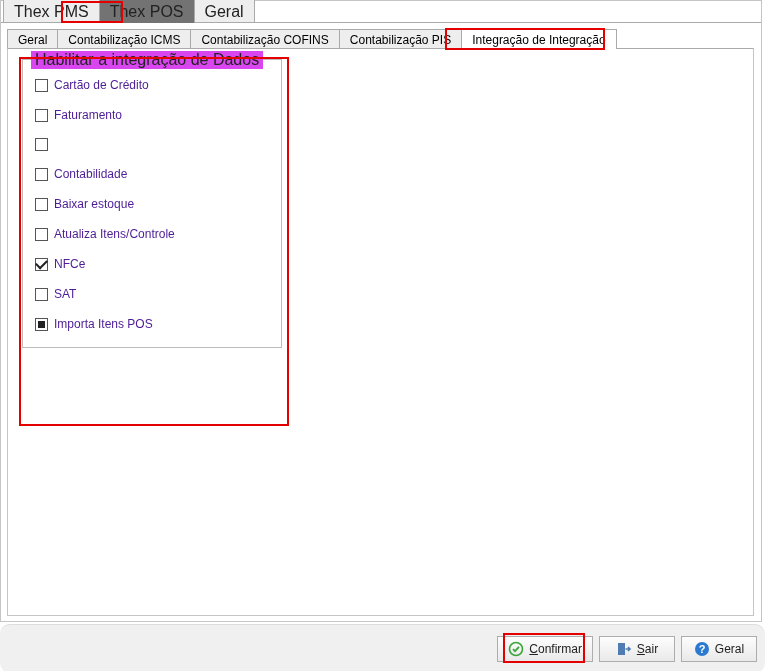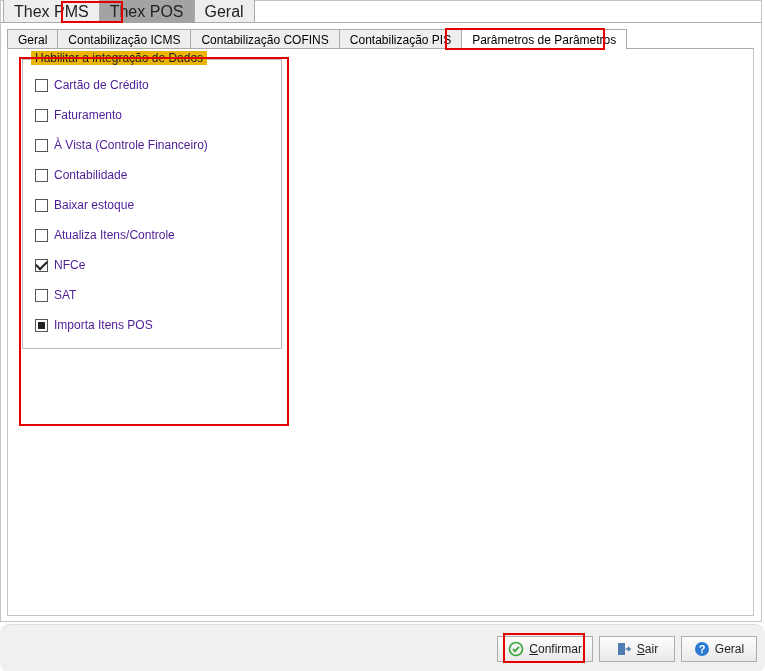--- a/index.html
+++ b/index.html
@@ -32,21 +32,21 @@
       border-bottom: none;
       padding: 3px 10px 2px 10px;
       background: #eee;
       font-size: 16px;
       color: #222;
       cursor: pointer;
       position: relative;
       margin-right: -1px;
     }
     .outer-tab.active {
-      background: #a3a3a3;
+      background: #737373;
       z-index: 2;
     }
     .outer-tab-content {
       border-top: 1px solid #aaa;
       margin-top: -1px;
       width: 100%;
       height: calc(100% - 22px);
       padding: 4px 6px;
       position: relative;
     }
@@ -84,23 +84,23 @@
     .fieldset {
       border: 1px solid #bbb;
       padding: 18px 12px 10px 12px;
       width: 260px;
       position: relative;
     }
     .fieldset-legend {
       position: absolute;
       top: -9px;
       left: 8px;
-      background: #eab308;
+      background: #d946ef;
       padding: 0 4px;
-      font-size: 12px;
+      font-size: 16px;
       color: #222;
     }
     .check-row {
       display: flex;
       align-items: center;
       margin-bottom: 16px;
       cursor: pointer;
     }
     .check-row:last-child { margin-bottom: 6px; }
     .checkbox {
@@ -177,38 +177,37 @@
     <div class="outer-tab active">Thex POS</div>
     <div class="outer-tab">Geral</div>
   </div>
 
   <div class="outer-tab-content">
     <div class="inner-tabs">
       <div class="inner-tab">Geral</div>
       <div class="inner-tab">Contabilização ICMS</div>
       <div class="inner-tab">Contabilização COFINS</div>
       <div class="inner-tab">Contabilização PIS</div>
-      <div class="inner-tab active">Parâmetros de Parâmetros</div>
+      <div class="inner-tab active">Integração de Integração</div>
     </div>
 
     <div class="inner-tab-content">
       <div class="fieldset">
         <div class="fieldset-legend">Habilitar a integração de Dados</div>
 
         <div class="check-row">
           <span class="checkbox"></span>
           <span class="check-label">Cartão de Crédito</span>
         </div>
         <div class="check-row">
           <span class="checkbox"></span>
           <span class="check-label">Faturamento</span>
         </div>
         <div class="check-row">
           <span class="checkbox"></span>
-          <span class="check-label">À Vista (Controle Financeiro)</span>
         </div>
         <div class="check-row">
           <span class="checkbox"></span>
           <span class="check-label">Contabilidade</span>
         </div>
         <div class="check-row">
           <span class="checkbox"></span>
           <span class="check-label">Baixar estoque</span>
         </div>
         <div class="check-row">

